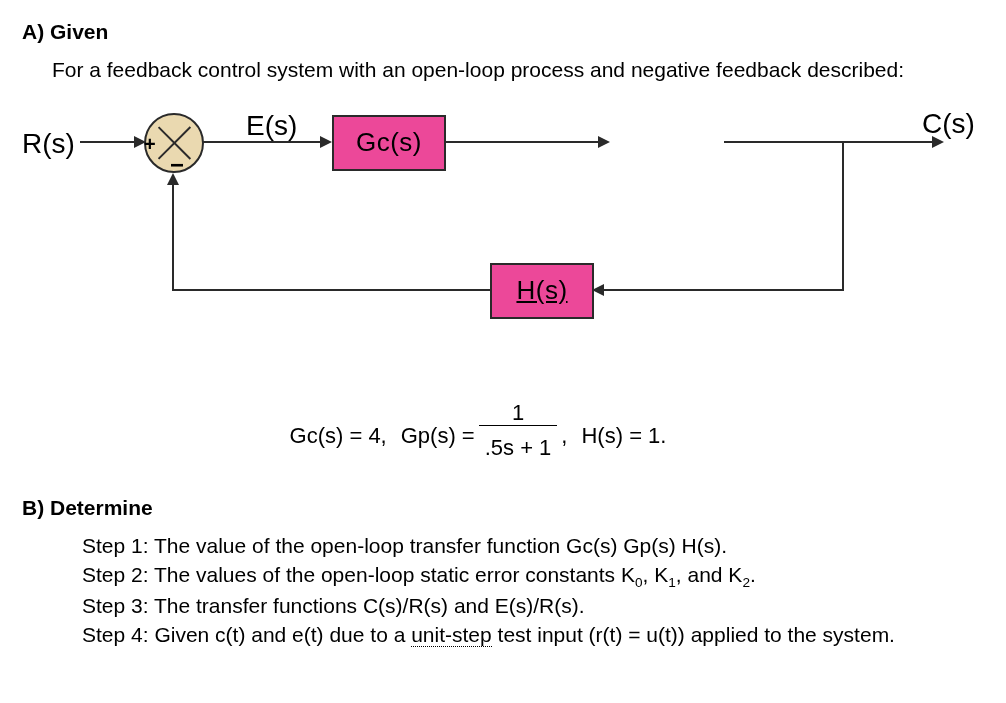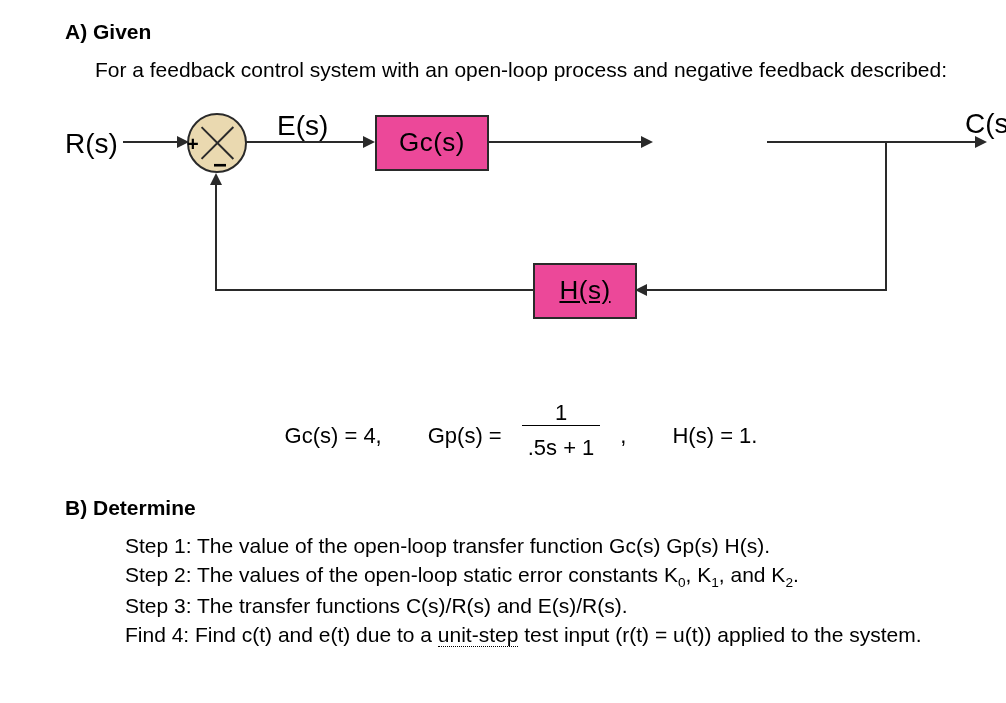--- a/index.html
+++ b/index.html
@@ -10,21 +10,20 @@
     color: #000000;
   }
   .page {
     width: 956px;
     height: 703px;
     position: relative;
     padding: 18px 22px;
     box-sizing: border-box;
     font-size: 21px;
     line-height: 1.35;
-    margin-left: 43px;
   }
   .heading {
     font-weight: 700;
     margin-bottom: 10px;
   }
   .para {
     margin-bottom: 16px;
     text-align: center;
   }
   
@@ -125,21 +124,21 @@
     border-right: 6px solid transparent;
     border-bottom: 12px solid #2a2a2a;
   }
   
   .eqrow {
     display: flex;
     align-items: center;
     justify-content: center;
     font-family: Arial, sans-serif;
     font-size: 22px;
-    gap: 20px;
+    gap: 4px;
     margin: 16px 0 24px 0;
   }
   .frac {
     display: inline-flex;
     flex-direction: column;
     align-items: center;
     line-height: 1.1;
   }
   .frac .num {
     padding: 0 6px;
@@ -180,21 +179,21 @@
     <div class="arrow-right" style="left:112px; top:35px;"></div>
 
     <div class="summing" style="left:122px; top:12px;">
       <span class="plus">+</span>
       <span class="minus">−</span>
     </div>
 
     <div class="hline" style="left:180px; top:40px; width:120px;"></div>
     <div class="arrow-right" style="left:298px; top:35px;"></div>
 
-    <span class="lbl" style="left:212px; top:6px; font-size:28px;">E(s)</span>
+    <span class="lbl" style="left:224px; top:6px; font-size:28px;">E(s)</span>
 
     <div class="box" style="left:310px; top:14px; width:110px; height:52px;">
       <span>Gc(s)</span>
     </div>
 
     <div class="hline" style="left:422px; top:40px; width:156px;"></div>
     <div class="arrow-right" style="left:576px; top:35px;"></div>
 
 
     <div class="hline" style="left:702px; top:40px; width:210px;"></div>
@@ -231,17 +230,17 @@
 
   <div class="heading">B) Determine</div>
 
   <div class="steps">
     <div>Step 1: The value of the open-loop transfer function Gc(s) Gp(s) H(s).</div>
     <div>
       <span>Step 2: The values of the open-loop static error constants K</span><span class="sub">0</span><span>, K</span><span class="sub">1</span><span>, and K</span><span class="sub">2</span><span>.</span>
     </div>
     <div>Step 3: The transfer functions C(s)/R(s) and E(s)/R(s).</div>
     <div>
-      <span>Find 4: Find c(t) and e(t) due to a </span><span class="dotted-under">unit-step</span><span> test input (r(t) = u(t)) applied to the system.</span>
+      <span>Step 4: Given c(t) and e(t) due to a </span><span class="dotted-under">unit-step</span><span> test input (r(t) = u(t)) applied to the system.</span>
     </div>
   </div>
 
 </div>
 
 </body></html>

